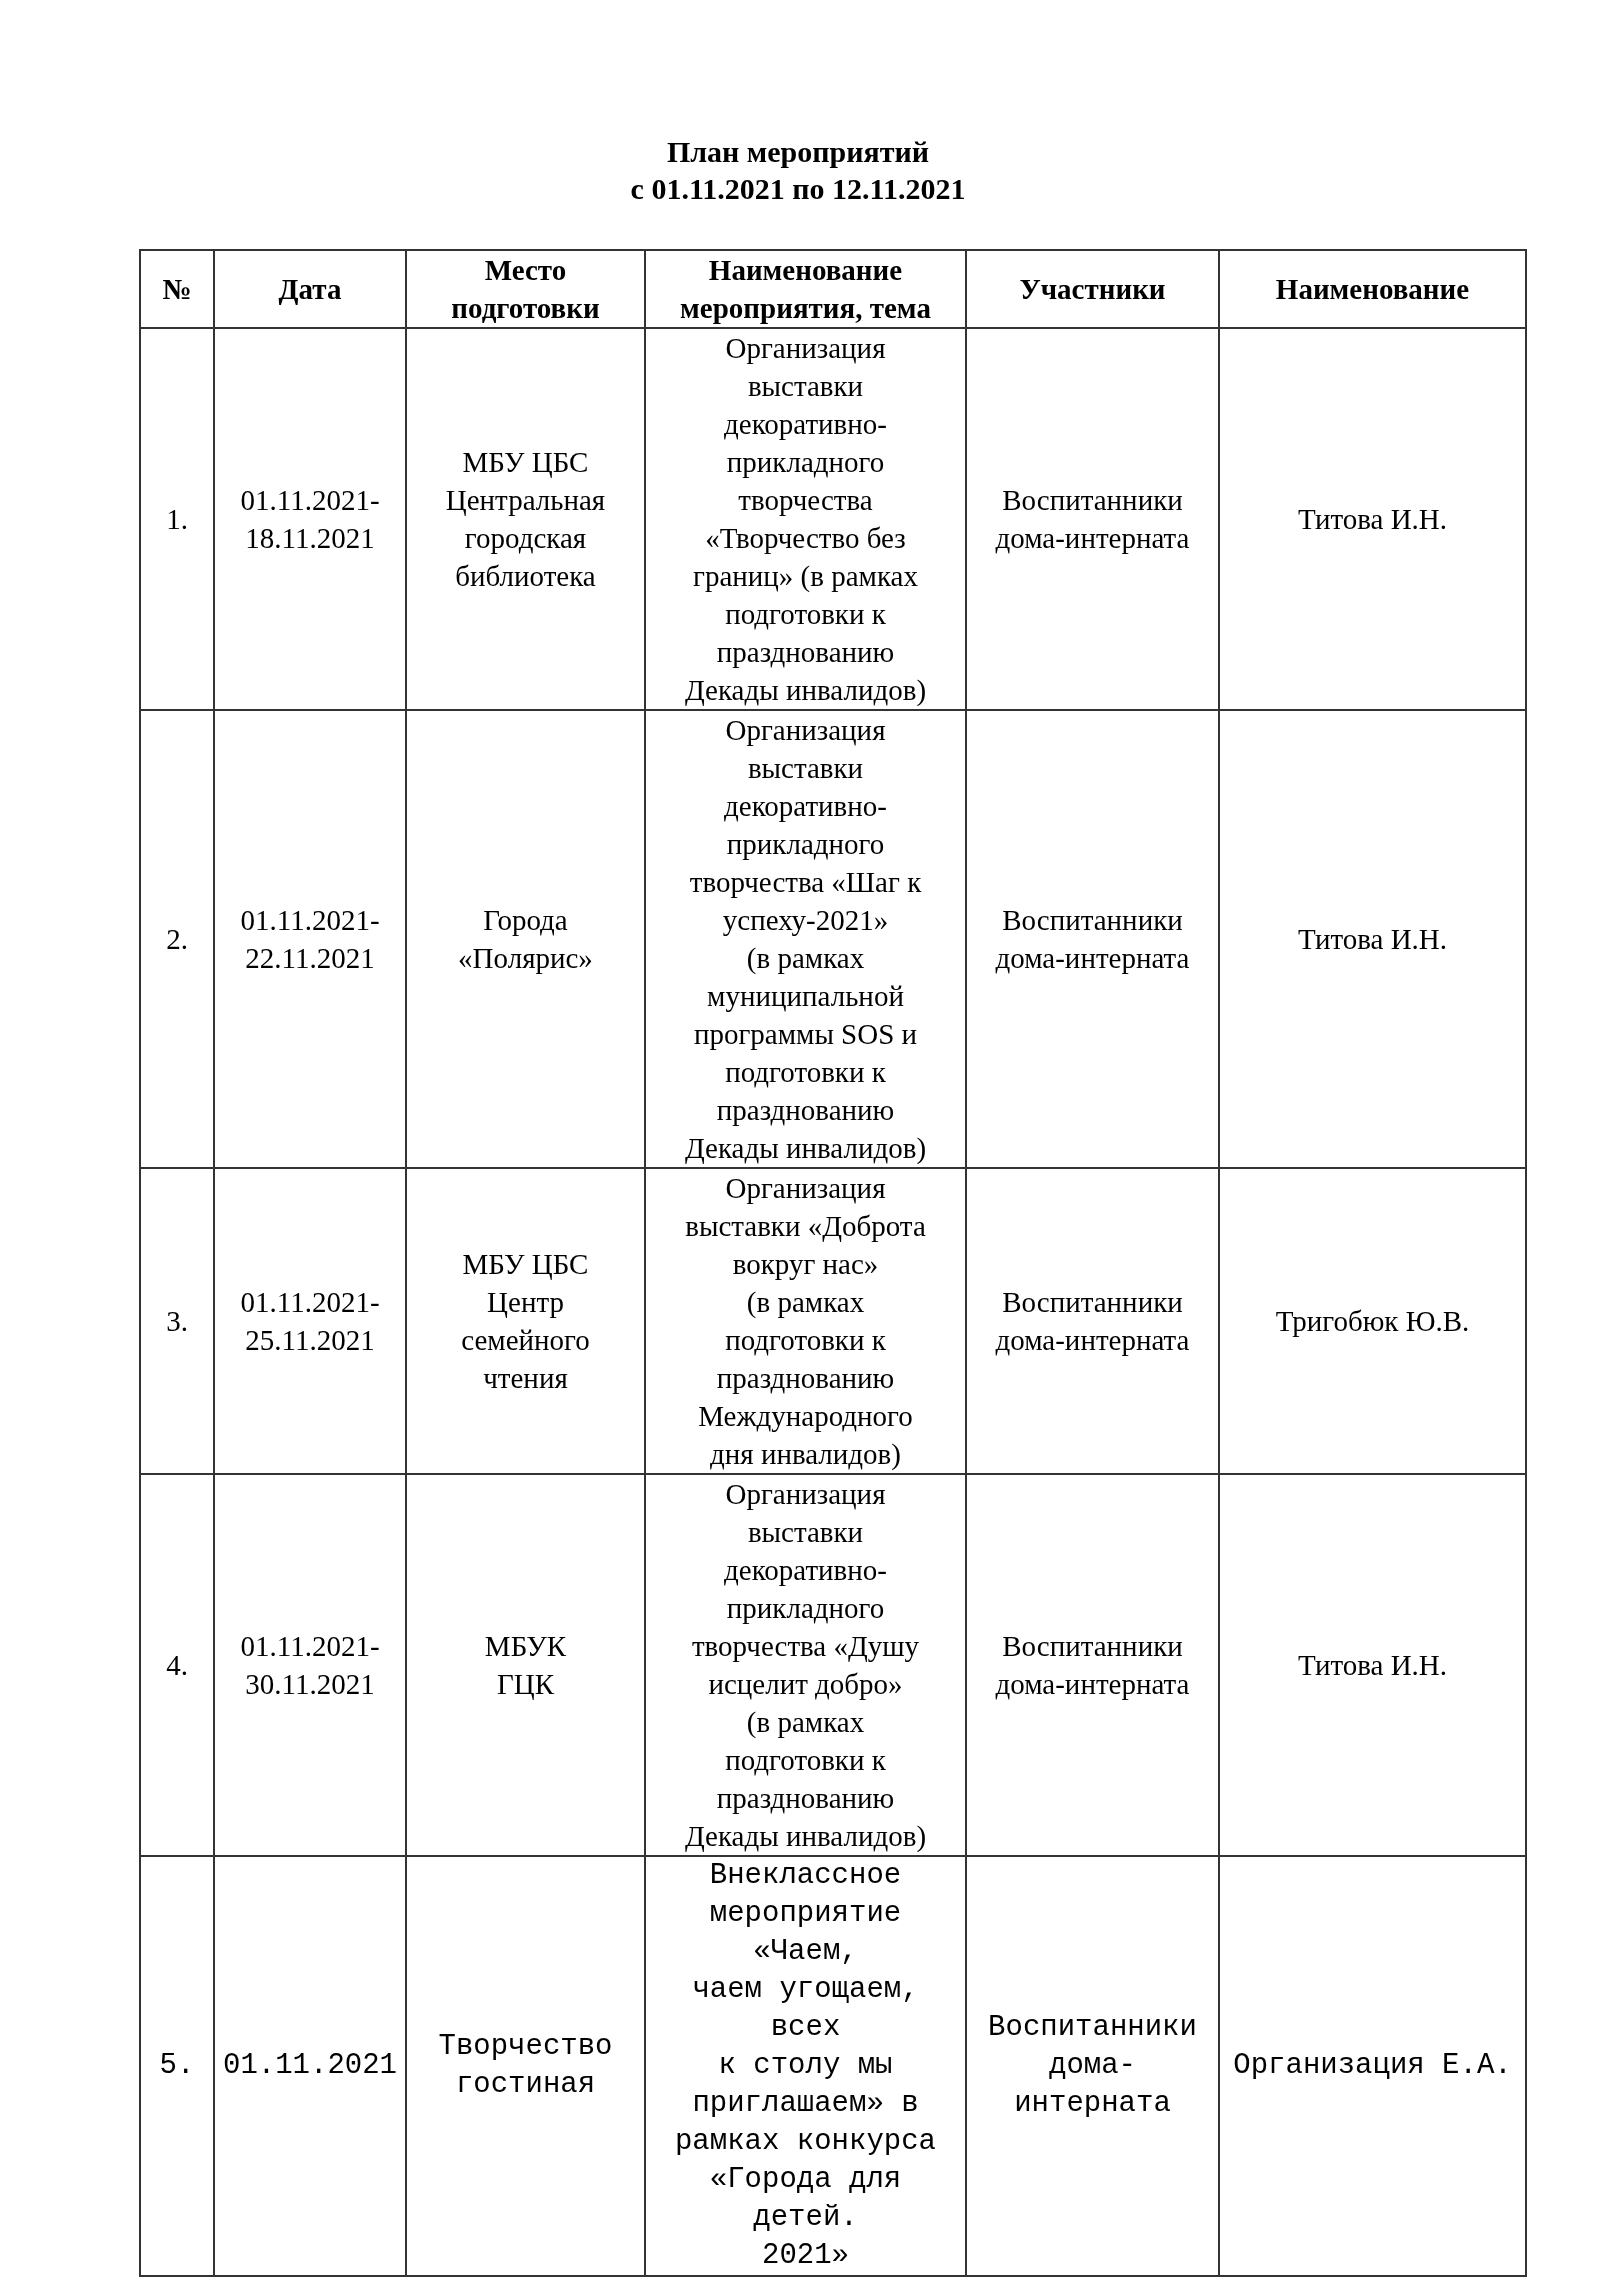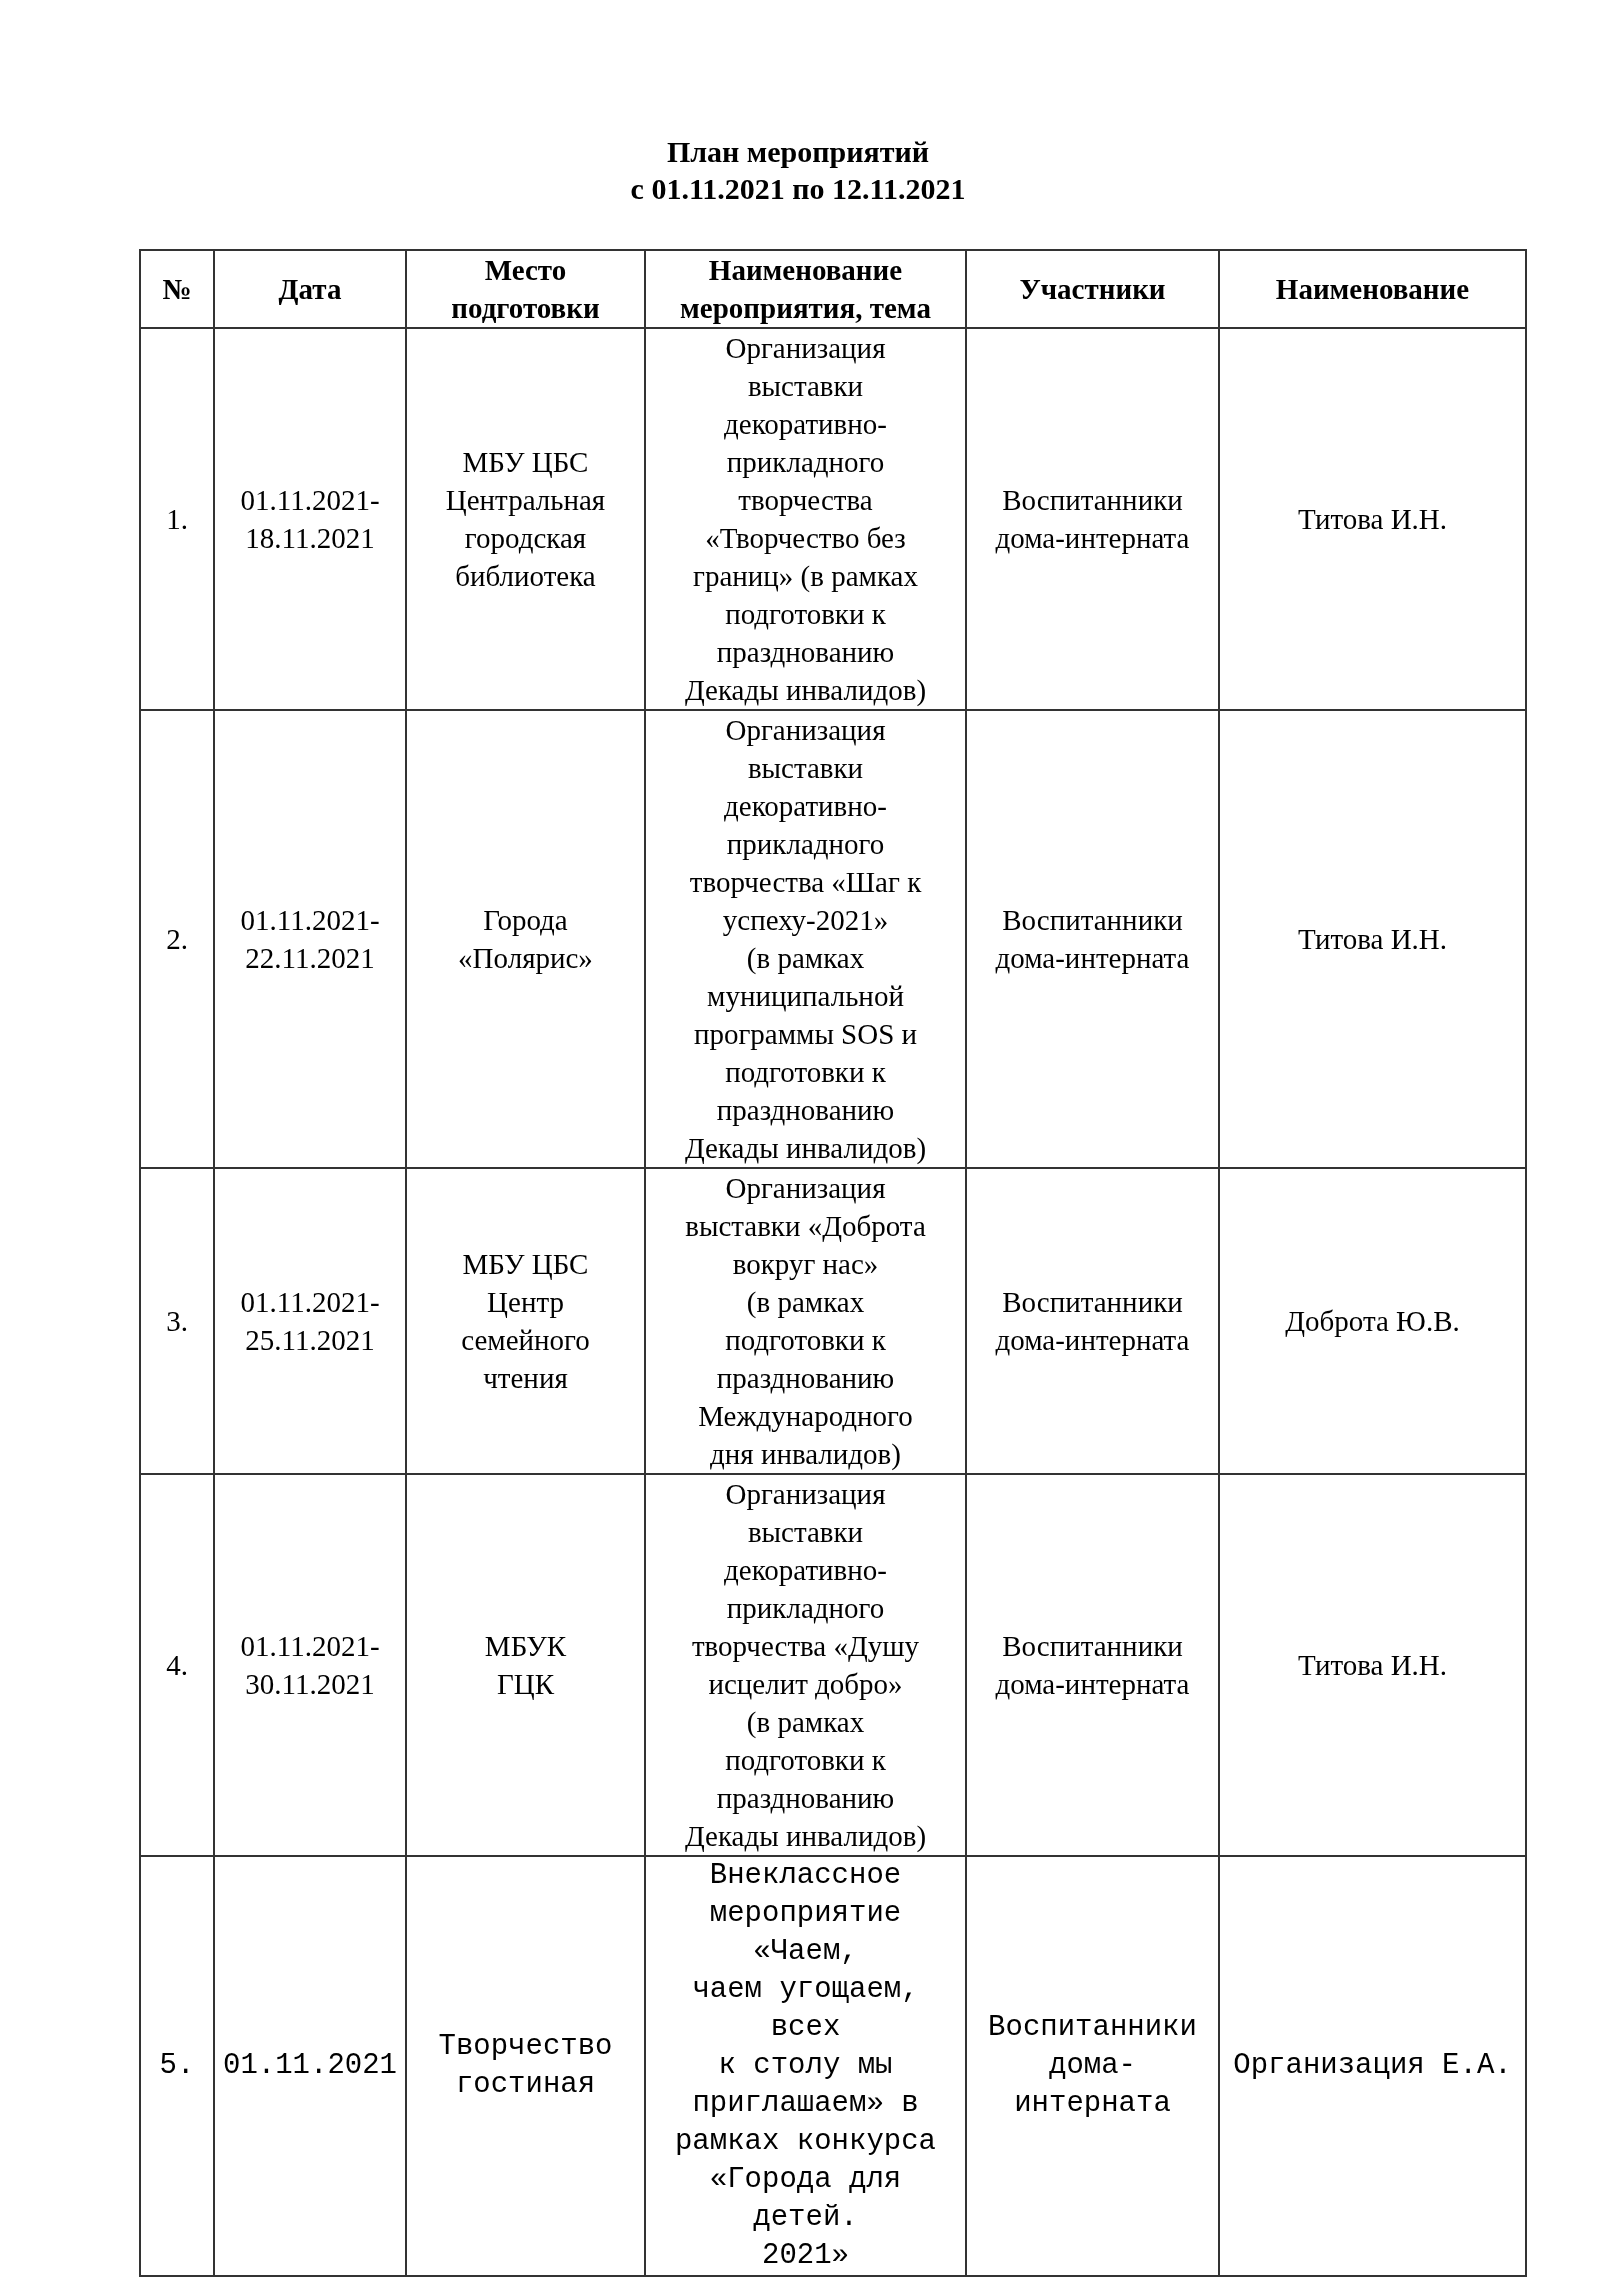--- a/index.html
+++ b/index.html
@@ -96,21 +96,21 @@
       <td>Организация
 выставки «Доброта
 вокруг нас»
 (в рамках
 подготовки к
 празднованию
 Международного
 дня инвалидов)</td>
       <td>Воспитанники
 дома-интерната</td>
-      <td>Доброта Ю.В.</td>
+      <td>Тригобюк Ю.В.</td>
     </tr>
     <tr class="r4">
       <td>4.</td>
       <td>01.11.2021-
 30.11.2021</td>
       <td>МБУК
 ГЦК</td>
       <td>Организация
 выставки
 декоративно-

